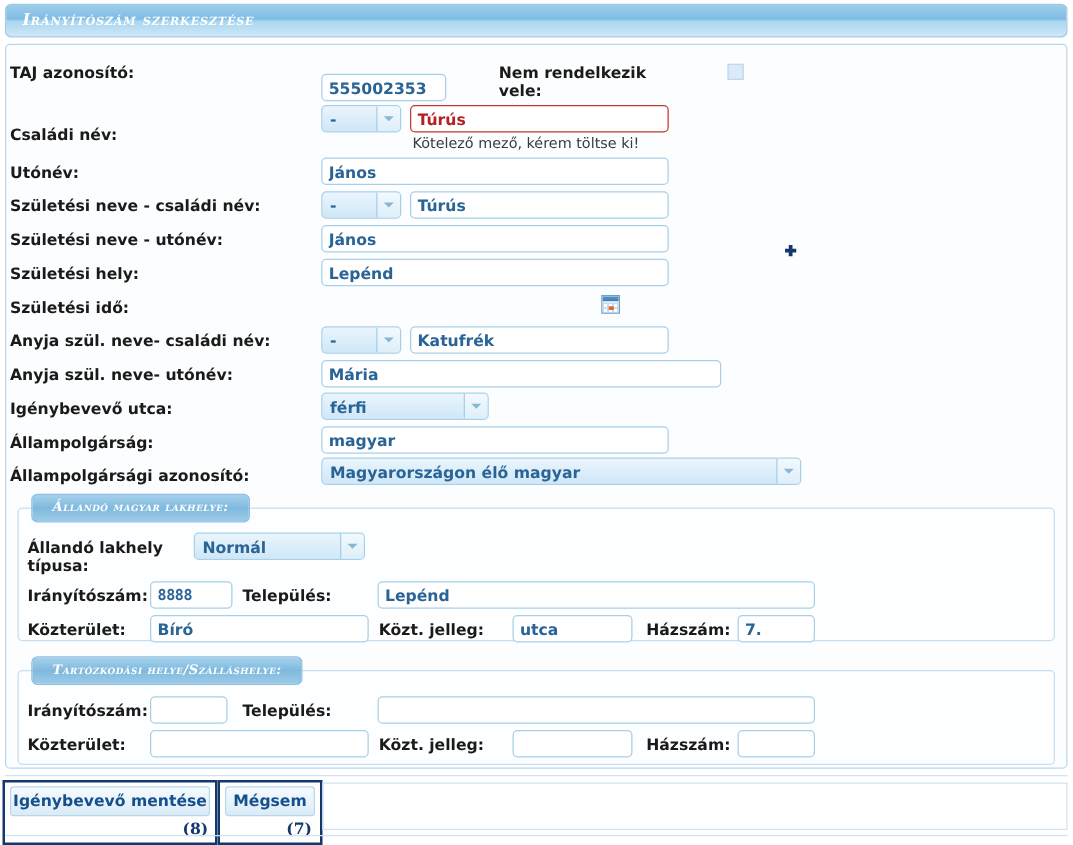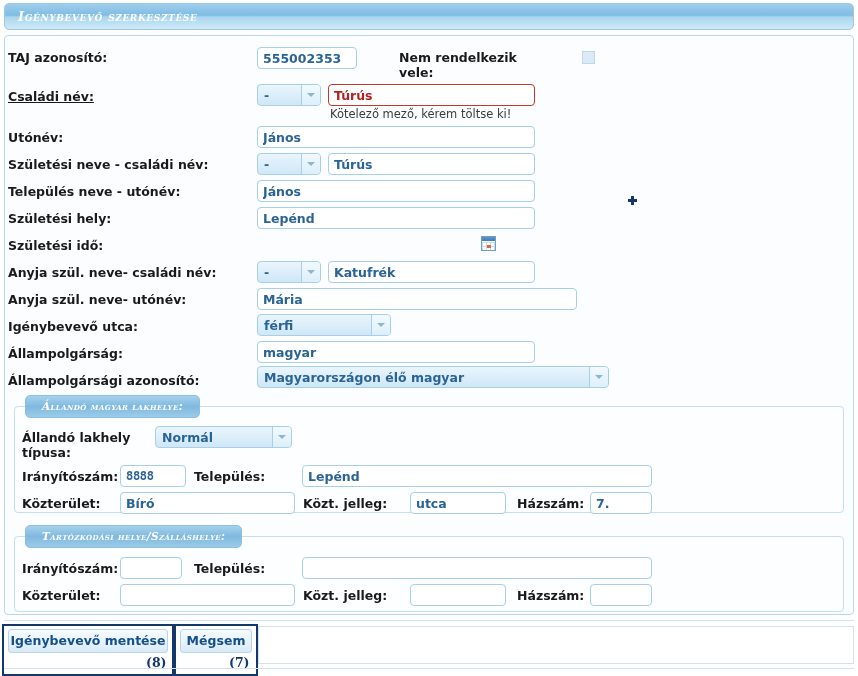--- a/index.html
+++ b/index.html
@@ -248,49 +248,49 @@
   }
   .cursor-plus::before { left: 3px; top: 0; width: 3px; height: 9px; }
   .cursor-plus::after  { left: 0; top: 3px; width: 9px; height: 3px; }
 </style>
 </head>
 <body>
 
 <div id="page">
 
   <div class="titlebar">
-    <div class="titlebar-text">Igénybevevő szerkesztése</div>
+    <div class="titlebar-text">Irányítószám szerkesztése</div>
   </div>
 
   <div class="panel"></div>
 
   <div class="lbl" style="left:8px; top:50px;">TAJ azonosító:</div>
-  <input class="inp" style="left: 257px; top: 47px; width: 100px;" value="555002353">
+  <input class="inp" style="left: 257px; top: 59px; width: 100px;" value="555002353">
   <div class="lbl" style="left:399px; top:50px; width:150px; white-space:normal;">Nem rendelkezik vele:</div>
   <div class="cbx" style="left:582px; top:51px;"></div>
 
-  <div class="lbl" style="left:8px; top:89px;text-decoration:underline;">Családi név:</div>
+  <div class="lbl" style="left:8px; top:100px;">Családi név:</div>
   <div class="dd" style="left:257px; top:84px; width:64px;">
     <span class="dd-val">-</span>
     <span class="dd-btn"></span>
   </div>
   <input class="inp error" style="left: 328px; top: 84px; width: 207px;" value="Túrús">
   <div class="errmsg" style="left:330px; top:107px;">Kötelező mező, kérem töltse ki!</div>
 
   <div class="lbl" style="left:8px; top:130px;">Utónév:</div>
   <input class="inp" style="left: 257px; top: 126px; width: 278px;" value="János">
 
   <div class="lbl" style="left:8px; top:157px;">Születési neve - családi név:</div>
   <div class="dd" style="left:257px; top:153px; width:64px;">
     <span class="dd-val">-</span>
     <span class="dd-btn"></span>
   </div>
   <input class="inp" style="left: 328px; top: 153px; width: 207px;" value="Túrús">
 
-  <div class="lbl" style="left:8px; top:184px;">Település neve - utónév:</div>
+  <div class="lbl" style="left:8px; top:184px;">Születési neve - utónév:</div>
   <input class="inp" style="left: 257px; top: 180px; width: 278px;" value="János">
 
   <div class="lbl" style="left:8px; top:211px;">Születési hely:</div>
   <input class="inp" style="left: 257px; top: 207px; width: 278px;" value="Lepénd">
 
   <div class="lbl" style="left:8px; top:238px;">Születési idő:</div>
   <div class="cal" style="left:481px; top:236px;">
     <div class="cal-top"></div>
     <div class="cal-grid"></div>
     <div class="cal-dot"></div>
@@ -309,21 +309,21 @@
   <div class="lbl" style="left:8px; top:319px;">Igénybevevő utca:</div>
   <div class="dd" style="left:257px; top:314px; width:134px;">
     <span class="dd-val">férfi</span>
     <span class="dd-btn"></span>
   </div>
 
   <div class="lbl" style="left:8px; top:346px;">Állampolgárság:</div>
   <input class="inp" style="left: 257px; top: 341px; width: 278px;" value="magyar">
 
   <div class="lbl" style="left:8px; top:373px;">Állampolgársági azonosító:</div>
-  <div class="dd" style="left:257px; top:366px; width:352px;text-align:right;">
+  <div class="dd" style="left:257px; top:366px; width:384px;text-align:right;">
     <span class="dd-val">Magyarországon élő magyar</span>
     <span class="dd-btn"></span>
   </div>
 
   <div class="cursor-plus" style="left:628px; top:196px;"></div>
 
   <div class="fs" style="left:14px; top:406px; width:830px; height:107px;padding-left:36px;">
     <div class="fs-legend">Állandó magyar lakhelye:</div>
   </div>
   <div class="lbl" style="left:22px; top:430px; width:120px; white-space:normal;">Állandó lakhely típusa:</div>

